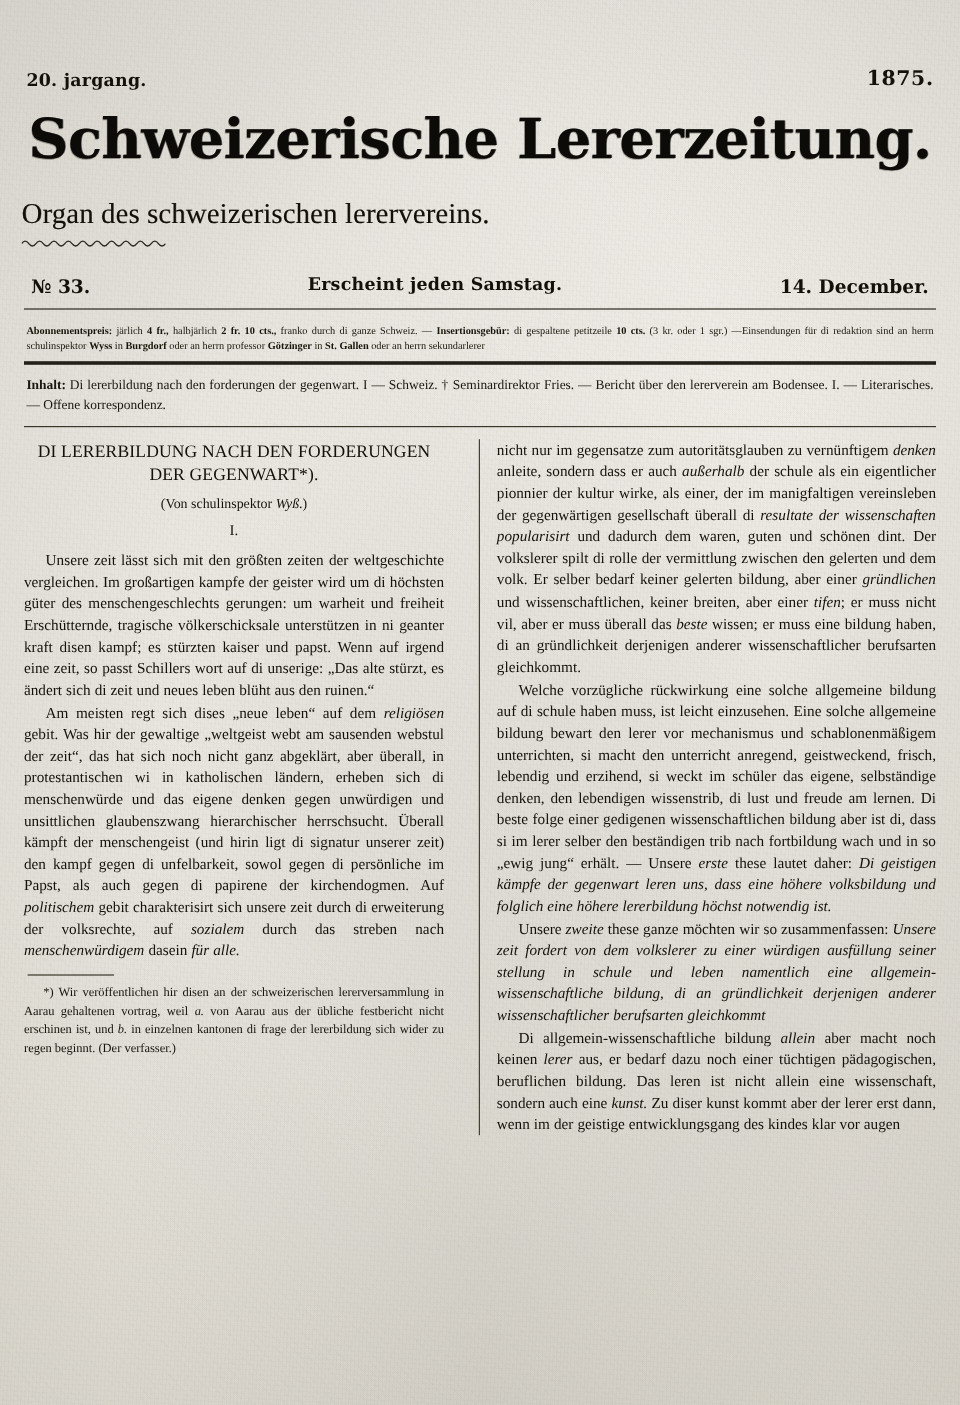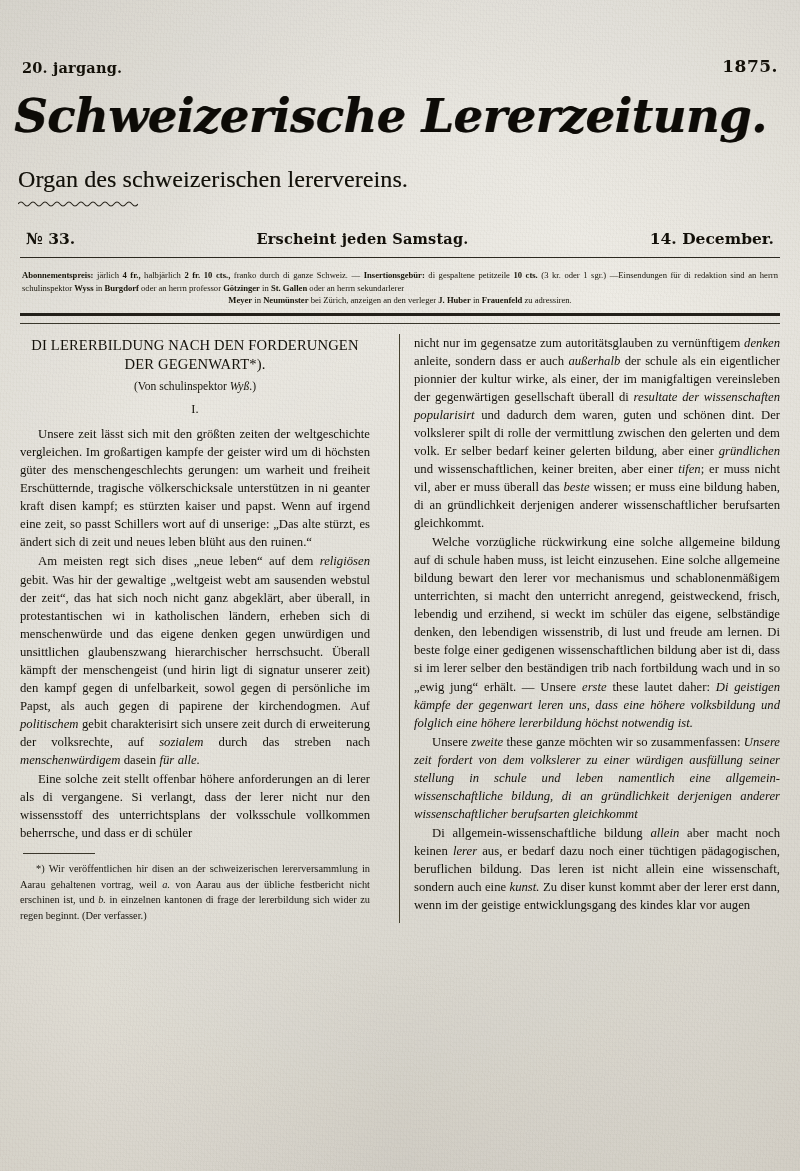--- a/index.html
+++ b/index.html
@@ -65,23 +65,22 @@
     color: #141109;
   }
   .year {
     font-family: "DejaVu Serif", serif;
     font-weight: bold;
     font-size: 17px;
     letter-spacing: .5px;
     color: #141109;
   }
   .masthead {
-    text-align: left;
+    text-align: center;
     margin-top: 16px;
-    font-style: italic;
   }
   .masthead h1 {
     margin: 0;
     font-family: "DejaVu Serif", serif;
     font-weight: bold;
     font-size: 46px;
     letter-spacing: -0.5px;
     line-height: 1.05;
     color: #0d0b07;
     text-shadow: 0.6px 0 0 rgba(13,11,7,0.55), -0.4px 0.4px 0 rgba(13,11,7,0.35);
@@ -97,21 +96,21 @@
   }
   .squiggle {
     width: 120px;
     height: 8px;
     margin: 5px auto 0 auto;
     color: #2a261d;
   }
   .issueline {
     display: flex;
     justify-content: space-between;
-    align-items: center;
+    align-items: flex-start;
     margin-top: 18px;
     padding: 0 8px;
   }
   .issue-no, .issue-date {
     font-family: "DejaVu Serif", serif;
     font-weight: bold;
     font-size: 15.5px;
     color: #131009;
   }
   .issue-mid {
@@ -262,43 +261,44 @@
     <div class="issueline">
       <div class="issue-no">№ 33.</div>
       <div class="issue-mid">Erscheint jeden Samstag.</div>
       <div class="issue-date">14. December.</div>
     </div>
 
     <hr class="rule">
 
     <div class="subs">
       <b>Abonnementspreis:</b><span> järlich </span><b>4 fr.,</b><span> halbjärlich </span><b>2 fr. 10 cts.,</b><span> franko durch di ganze Schweiz. — </span><b>Insertionsgebür:</b><span> di gespaltene petitzeile </span><b>10 cts.</b><span> (3 kr. oder 1 sgr.) —</span><span>Einsendungen für di redaktion sind an herrn schulinspektor </span><b>Wyss</b><span> in </span><b>Burgdorf</b><span> oder an herrn professor </span><b>Götzinger</b><span> in </span><b>St. Gallen</b><span> oder an herrn sekundarlerer</span>
-      <span class="c"><b>Meyer</b><span> in </span><b>Neumünster</b><span> bei Zürich, anzeigen an den verleger </span><b>J. Huber</b><span> in </span><b>Frauenfeld</b><span> zu adressiren.</span></span>
     </div>
 
     <hr class="rule-thick">
 
+    <div class="inhalt">
+      <b>Inhalt:</b><span> Di lererbildung nach den forderungen der gegenwart. I — Schweiz. † Seminardirektor Fries. — Bericht über den lererverein am Bodensee. I. — Literarisches. — Offene korrespondenz.</span>
+    </div>
 
     <hr class="rule-thin">
 
     <div class="columns">
 
       <div class="col col-left">
         <div class="art-title">
           <span>DI LERERBILDUNG NACH DEN FORDERUNGEN</span><br>
           <span>DER GEGENWART</span><span>*).</span>
         </div>
         <div class="byline"><span>(Von schulinspektor </span><i>Wyß</i><span>.)</span></div>
         <div class="sec-num">I.</div>
 
         <p class="body" style="margin-top:8px">Unsere zeit lässt sich mit den größten zeiten der weltgeschichte vergleichen. Im großartigen kampfe der geister wird um di höchsten güter des menschengeschlechts gerungen: um warheit und freiheit  Erschütternde, tragische völkerschicksale unterstützen in ni geanter kraft disen kampf; es stürzten kaiser und papst. Wenn auf irgend eine zeit, so passt Schillers wort auf di unserige: „Das alte stürzt, es ändert sich di zeit und neues leben blüht aus den ruinen.“</p>
 
         <p class="body"><span>Am meisten regt sich dises „neue leben“ auf dem </span><i>religiösen</i><span> gebit. Was hir der gewaltige „weltgeist webt am sausenden webstul der zeit“, das hat sich noch nicht ganz abgeklärt, aber überall, in protestantischen wi in katholischen ländern, erheben sich di menschenwürde und das eigene denken gegen unwürdigen und unsittlichen glaubenszwang hierarchischer herrschsucht. Überall kämpft der menschengeist (und hirin ligt di signatur unserer zeit) den kampf gegen di unfelbarkeit, sowol gegen di persönliche im Papst, als auch gegen di papirene der kirchendogmen. Auf </span><i>politischem</i><span> gebit charakterisirt sich unsere zeit durch di erweiterung der volksrechte, auf </span><i>sozialem</i><span> durch das streben nach </span><i>menschenwürdigem</i><span> dasein </span><i>für alle.</i></p>
 
-        <p class="body">Eine solche zeit stellt offenbar höhere anforderungen an di lerer als di vergangene. Si verlangt, dass der lerer nicht nur den wissensstoff des unterrichtsplans der volksschule vollkommen beherrsche, und dass er di schüler</p>
 
         <hr class="fnote-rule">
 
         <p class="footnote"><span>*) Wir veröffentlichen hir disen an der schweizerischen lererversammlung in Aarau gehaltenen vortrag, weil </span><i>a.</i><span> von Aarau aus der übliche festbericht nicht erschinen ist, und </span><i>b.</i><span> in einzelnen kantonen di frage der lererbildung sich wider zu regen beginnt. (Der verfasser.)</span></p>
       </div>
 
       <div class="col col-right">
         <p class="body tight"><span>nicht nur im gegensatze zum autoritätsglauben zu vernünftigem </span><i>denken</i><span> anleite, sondern dass er auch </span><i>außerhalb</i><span> der schule als ein eigentlicher pionnier der kultur wirke, als einer, der im manigfaltigen vereinsleben der gegenwärtigen gesellschaft überall di </span><i>resultate der wissenschaften popularisirt</i><span> und dadurch dem waren, guten und schönen dint. Der volkslerer spilt di rolle der vermittlung zwischen den gelerten und dem volk. Er selber bedarf keiner gelerten bildung, aber einer </span><i>gründlichen</i><span> und wissenschaftlichen, keiner breiten, aber einer </span><i>tifen</i><span>; er muss nicht vil, aber er muss überall das </span><i>beste</i><span> wissen; er muss eine bildung haben, di an gründlichkeit derjenigen anderer wissenschaftlicher berufsarten gleichkommt.</span></p>
 
         <p class="body"><span>Welche vorzügliche rückwirkung eine solche allgemeine bildung auf di schule haben muss, ist leicht einzusehen. Eine solche allgemeine bildung bewart den lerer vor mechanismus und schablonenmäßigem unterrichten, si macht den unterricht anregend, geistweckend, frisch, lebendig und erzihend, si weckt im schüler das eigene, selbständige denken, den lebendigen wissenstrib, di lust und freude am lernen. Di beste folge einer gedigenen wissenschaftlichen bildung aber ist di, dass si im lerer selber den beständigen trib nach fortbildung wach und in so „ewig jung“ erhält. — Unsere </span><i>erste</i><span> these lautet daher: </span><i>Di geistigen kämpfe der gegenwart leren uns, dass eine höhere volksbildung und folglich eine höhere lererbildung höchst notwendig ist.</i></p>

